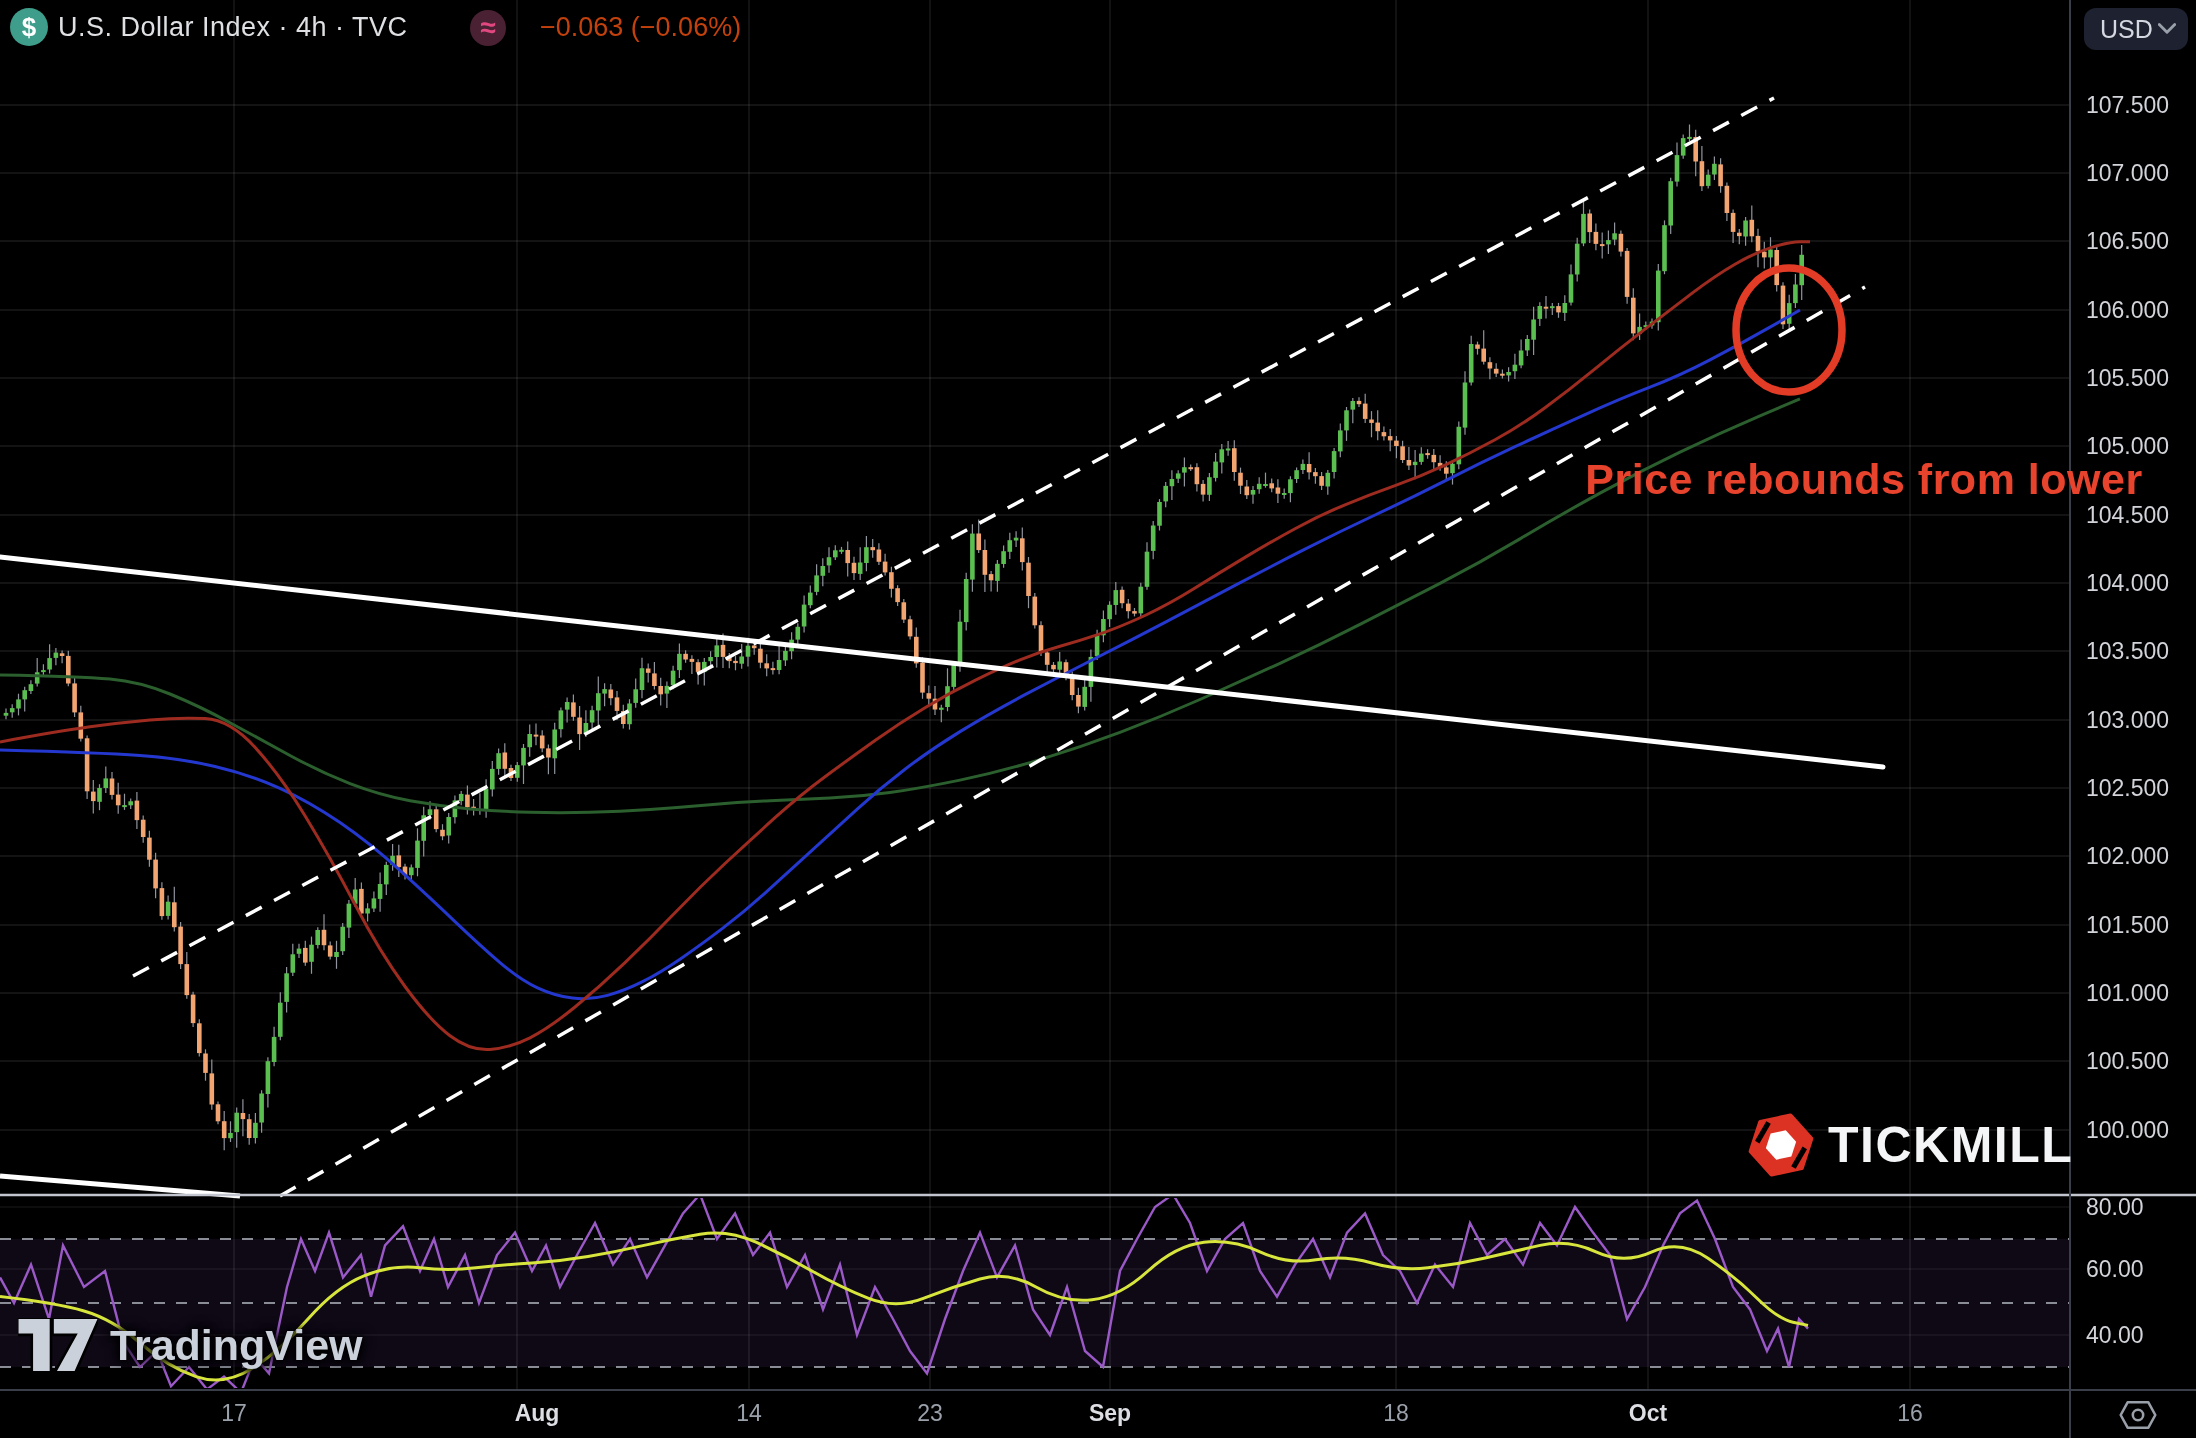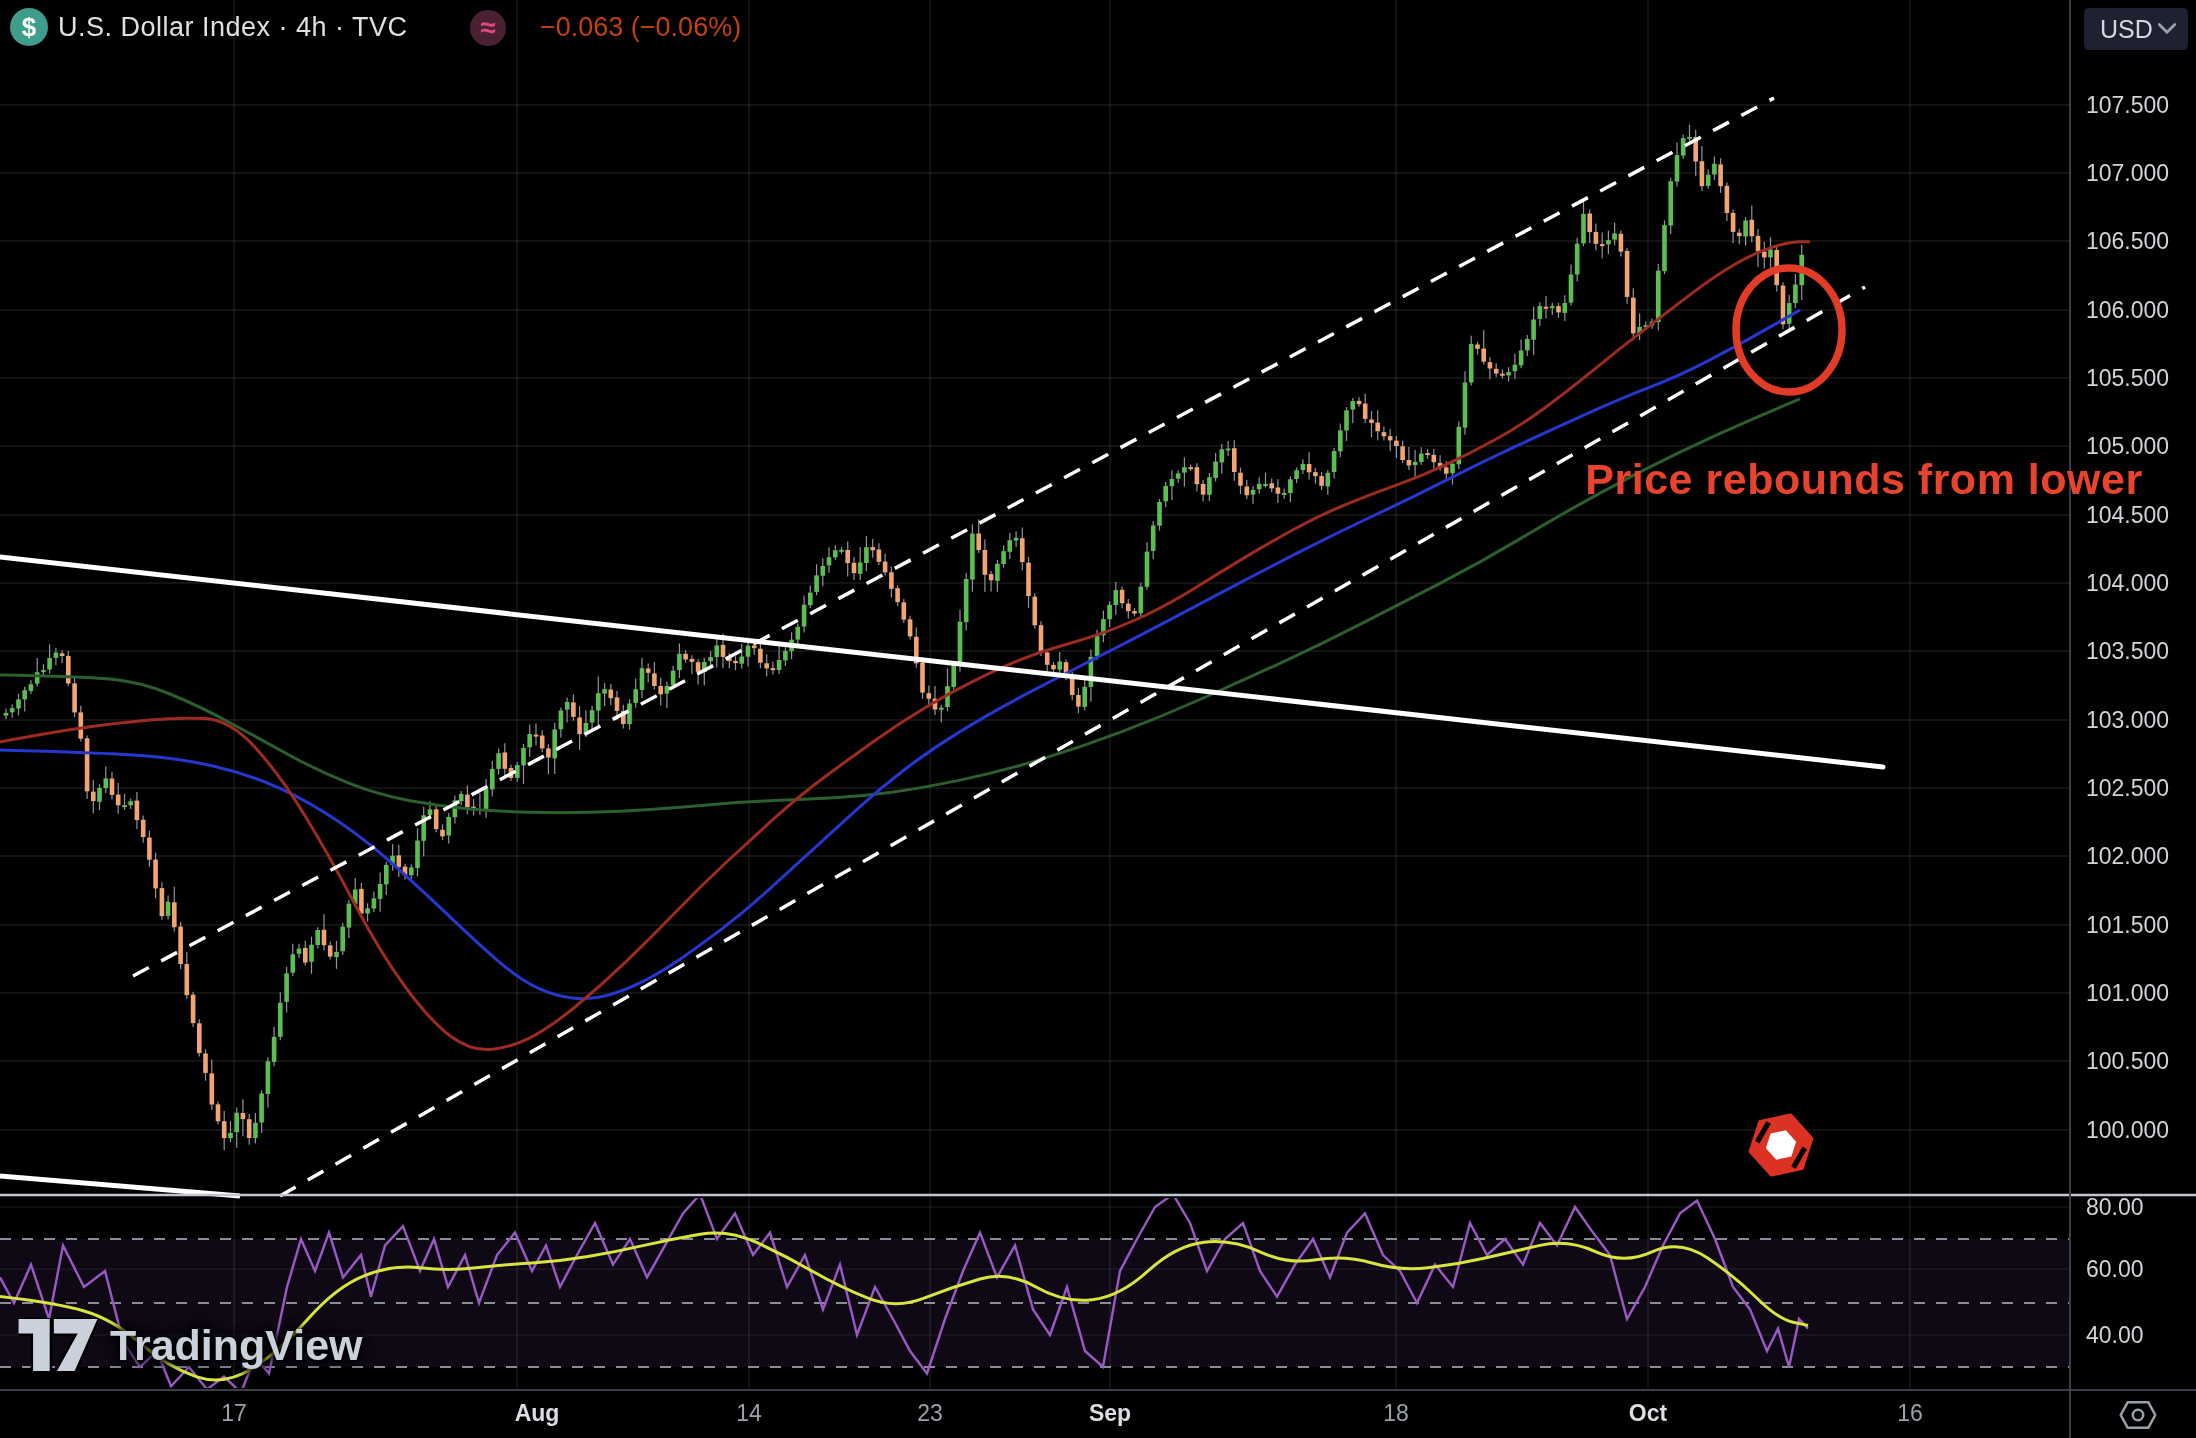--- a/index.html
+++ b/index.html
@@ -11,21 +11,21 @@
   #header{position:absolute;left:0;top:0;height:54px;z-index:7;display:flex;align-items:center;}
   .badge{border-radius:50%;display:flex;align-items:center;justify-content:center;flex:0 0 auto;}
   #sym-badge{position:absolute;left:10px;top:8px;width:38px;height:38px;background:#3f9e8b;color:#fff;
              font-size:26px;font-weight:bold;}
   #title{position:absolute;left:58px;top:0;line-height:54px;font-size:27px;color:#dfe0e3;letter-spacing:.5px;white-space:nowrap;cursor:pointer;}
   #stream-badge{position:absolute;left:470px;top:10px;width:36px;height:36px;background:#4a2133;color:#e1487f;
                 font-size:28px;font-weight:bold;}
   #change{position:absolute;left:540px;top:0;line-height:54px;font-size:27px;color:#c2410c;white-space:nowrap;}
 
   
-  #usd-btn{position:absolute;left:2084px;top:8px;width:104px;height:42px;background:#1d2130;border-radius:5px;
+  #usd-btn{position:absolute;left:2084px;top:8px;width:104px;height:42px;background:#1d2130;border-radius:12px;
            z-index:8;display:flex;align-items:center;justify-content:space-between;padding:0 12px 0 16px;
            box-sizing:border-box;cursor:pointer;}
   #usd-btn span{color:#d5d8e0;font-size:25px;}
 
   
   #price-axis{position:absolute;left:2072px;top:0;width:124px;height:1390px;z-index:3;cursor:ns-resize;}
   .plabel{position:absolute;left:14px;height:28px;line-height:28px;font-size:23px;color:#d2d4da;white-space:nowrap;}
   #time-axis{position:absolute;left:0;top:1392px;width:2196px;height:46px;z-index:3;cursor:ew-resize;}
   .tlabel{position:absolute;top:8px;transform:translateX(-50%);font-size:23px;color:#9ba1ab;white-space:nowrap;}
   .tlabel.month{color:#dcdee3;font-weight:bold;}
@@ -748,20 +748,21 @@
   <div id="tickmill">
     <svg width="66" height="66" viewBox="0 0 64 64">
       <g transform="rotate(-12 32 32)">
         <path fill="#dc3224" fill-rule="evenodd" stroke="#dc3224" stroke-width="4" stroke-linejoin="round" d="M17,6 L47,6 L62,32 L47,58 L17,58 L2,32 Z
                  M24.5,19 L39.5,19 L47,32 L39.5,45 L24.5,45 L17,32 Z"></path>
         <path fill="#ffffff" d="M24.5,19 L39.5,19 L47,32 L39.5,45 L24.5,45 L17,32 Z"></path>
         <rect x="6" y="14" width="22" height="5" fill="#000" transform="rotate(-48 17 16)"></rect>
         <rect x="36" y="45" width="22" height="5" fill="#000" transform="rotate(-48 47 48)"></rect>
       </g>
     </svg>
+    <span>TICKMILL</span>
   </div>
 
   <div id="tvlogo">
     <svg width="80" height="54" viewBox="0 0 76 52">
       <g fill="#cbd1da" stroke="#000" stroke-width="5" paint-order="stroke" stroke-linejoin="round">
         <polygon points="0,1 30,1 30,51 14,51 14,15 0,15"></polygon>
         <polygon points="34,1 76,1 54,51 37,51 57,15 34,15"></polygon>
       </g>
     </svg>
     <span>TradingView</span>

